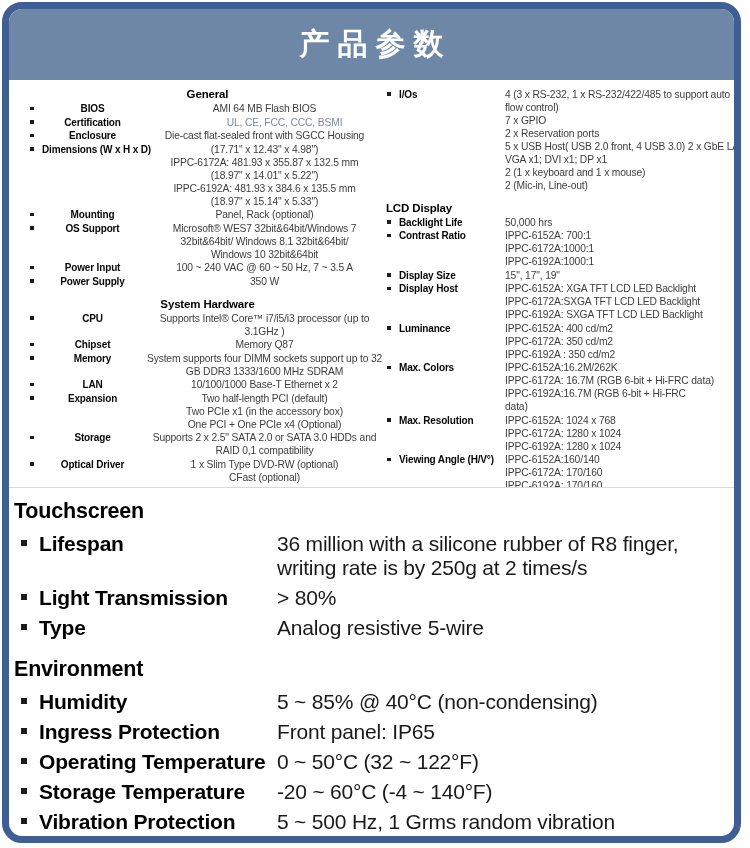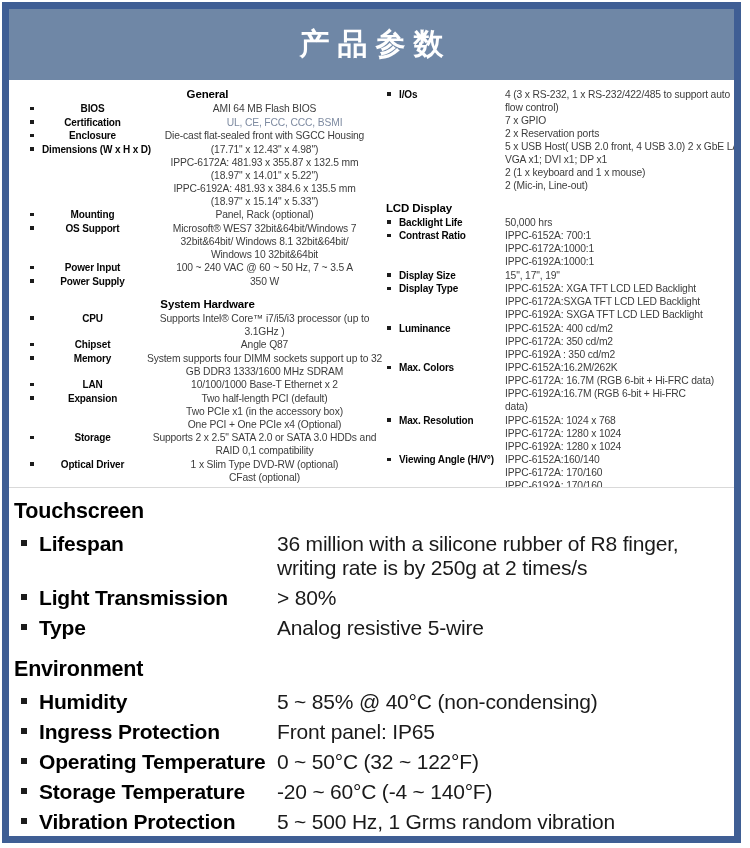--- a/index.html
+++ b/index.html
@@ -9,21 +9,21 @@
     --divider:#d9d9d9;
   }
   html,body{margin:0;padding:0;}
   body{
     width:750px;height:848px;position:relative;background:#ffffff;
     font-family:"Liberation Sans", sans-serif;overflow:hidden;
     -webkit-font-smoothing:antialiased;
   }
   .frame{
     position:absolute;left:2px;top:2px;width:725px;height:827px;
-    border:7px solid var(--frame);border-radius:0;background:#ffffff;overflow:hidden;
+    border:7px solid var(--frame);border-radius:20px;background:#ffffff;overflow:hidden;
   }
   
   .banner{
     height:71px;background:var(--banner);
     display:flex;align-items:center;justify-content:center;
   }
   .banner-title{
     color:#ffffff;font-size:30px;font-weight:bold;letter-spacing:8px;padding-left:8px;
   }
   
@@ -154,21 +154,21 @@
             <div class="spec-label">CPU</div>
             <div class="spec-value">
               <div class="vline">Supports Intel® Core™ i7/i5/i3 processor (up to</div>
               <div class="vline">3.1GHz )</div>
             </div>
           </div>
           <div class="spec-row">
             <span class="bullet"></span>
             <div class="spec-label">Chipset</div>
             <div class="spec-value">
-              <div class="vline">Angle Q87</div>
+              <div class="vline">Memory Q87</div>
             </div>
           </div>
           <div class="spec-row">
             <span class="bullet"></span>
             <div class="spec-label">Memory</div>
             <div class="spec-value">
               <div class="vline">System supports four DIMM sockets support up to 32</div>
               <div class="vline">GB DDR3 1333/1600 MHz SDRAM</div>
             </div>
           </div>
@@ -243,21 +243,21 @@
           </div>
           <div class="spec-row">
             <span class="bullet"></span>
             <div class="spec-label">Display Size</div>
             <div class="spec-value">
               <div class="vline">15", 17", 19"</div>
             </div>
           </div>
           <div class="spec-row">
             <span class="bullet"></span>
-            <div class="spec-label">Display Type</div>
+            <div class="spec-label">Display Host</div>
             <div class="spec-value">
               <div class="vline">IPPC-6152A: XGA TFT LCD LED Backlight</div>
               <div class="vline">IPPC-6172A:SXGA TFT LCD LED Backlight</div>
               <div class="vline">IPPC-6192A: SXGA TFT LCD LED Backlight</div>
             </div>
           </div>
           <div class="spec-row">
             <span class="bullet"></span>
             <div class="spec-label">Luminance</div>
             <div class="spec-value">

